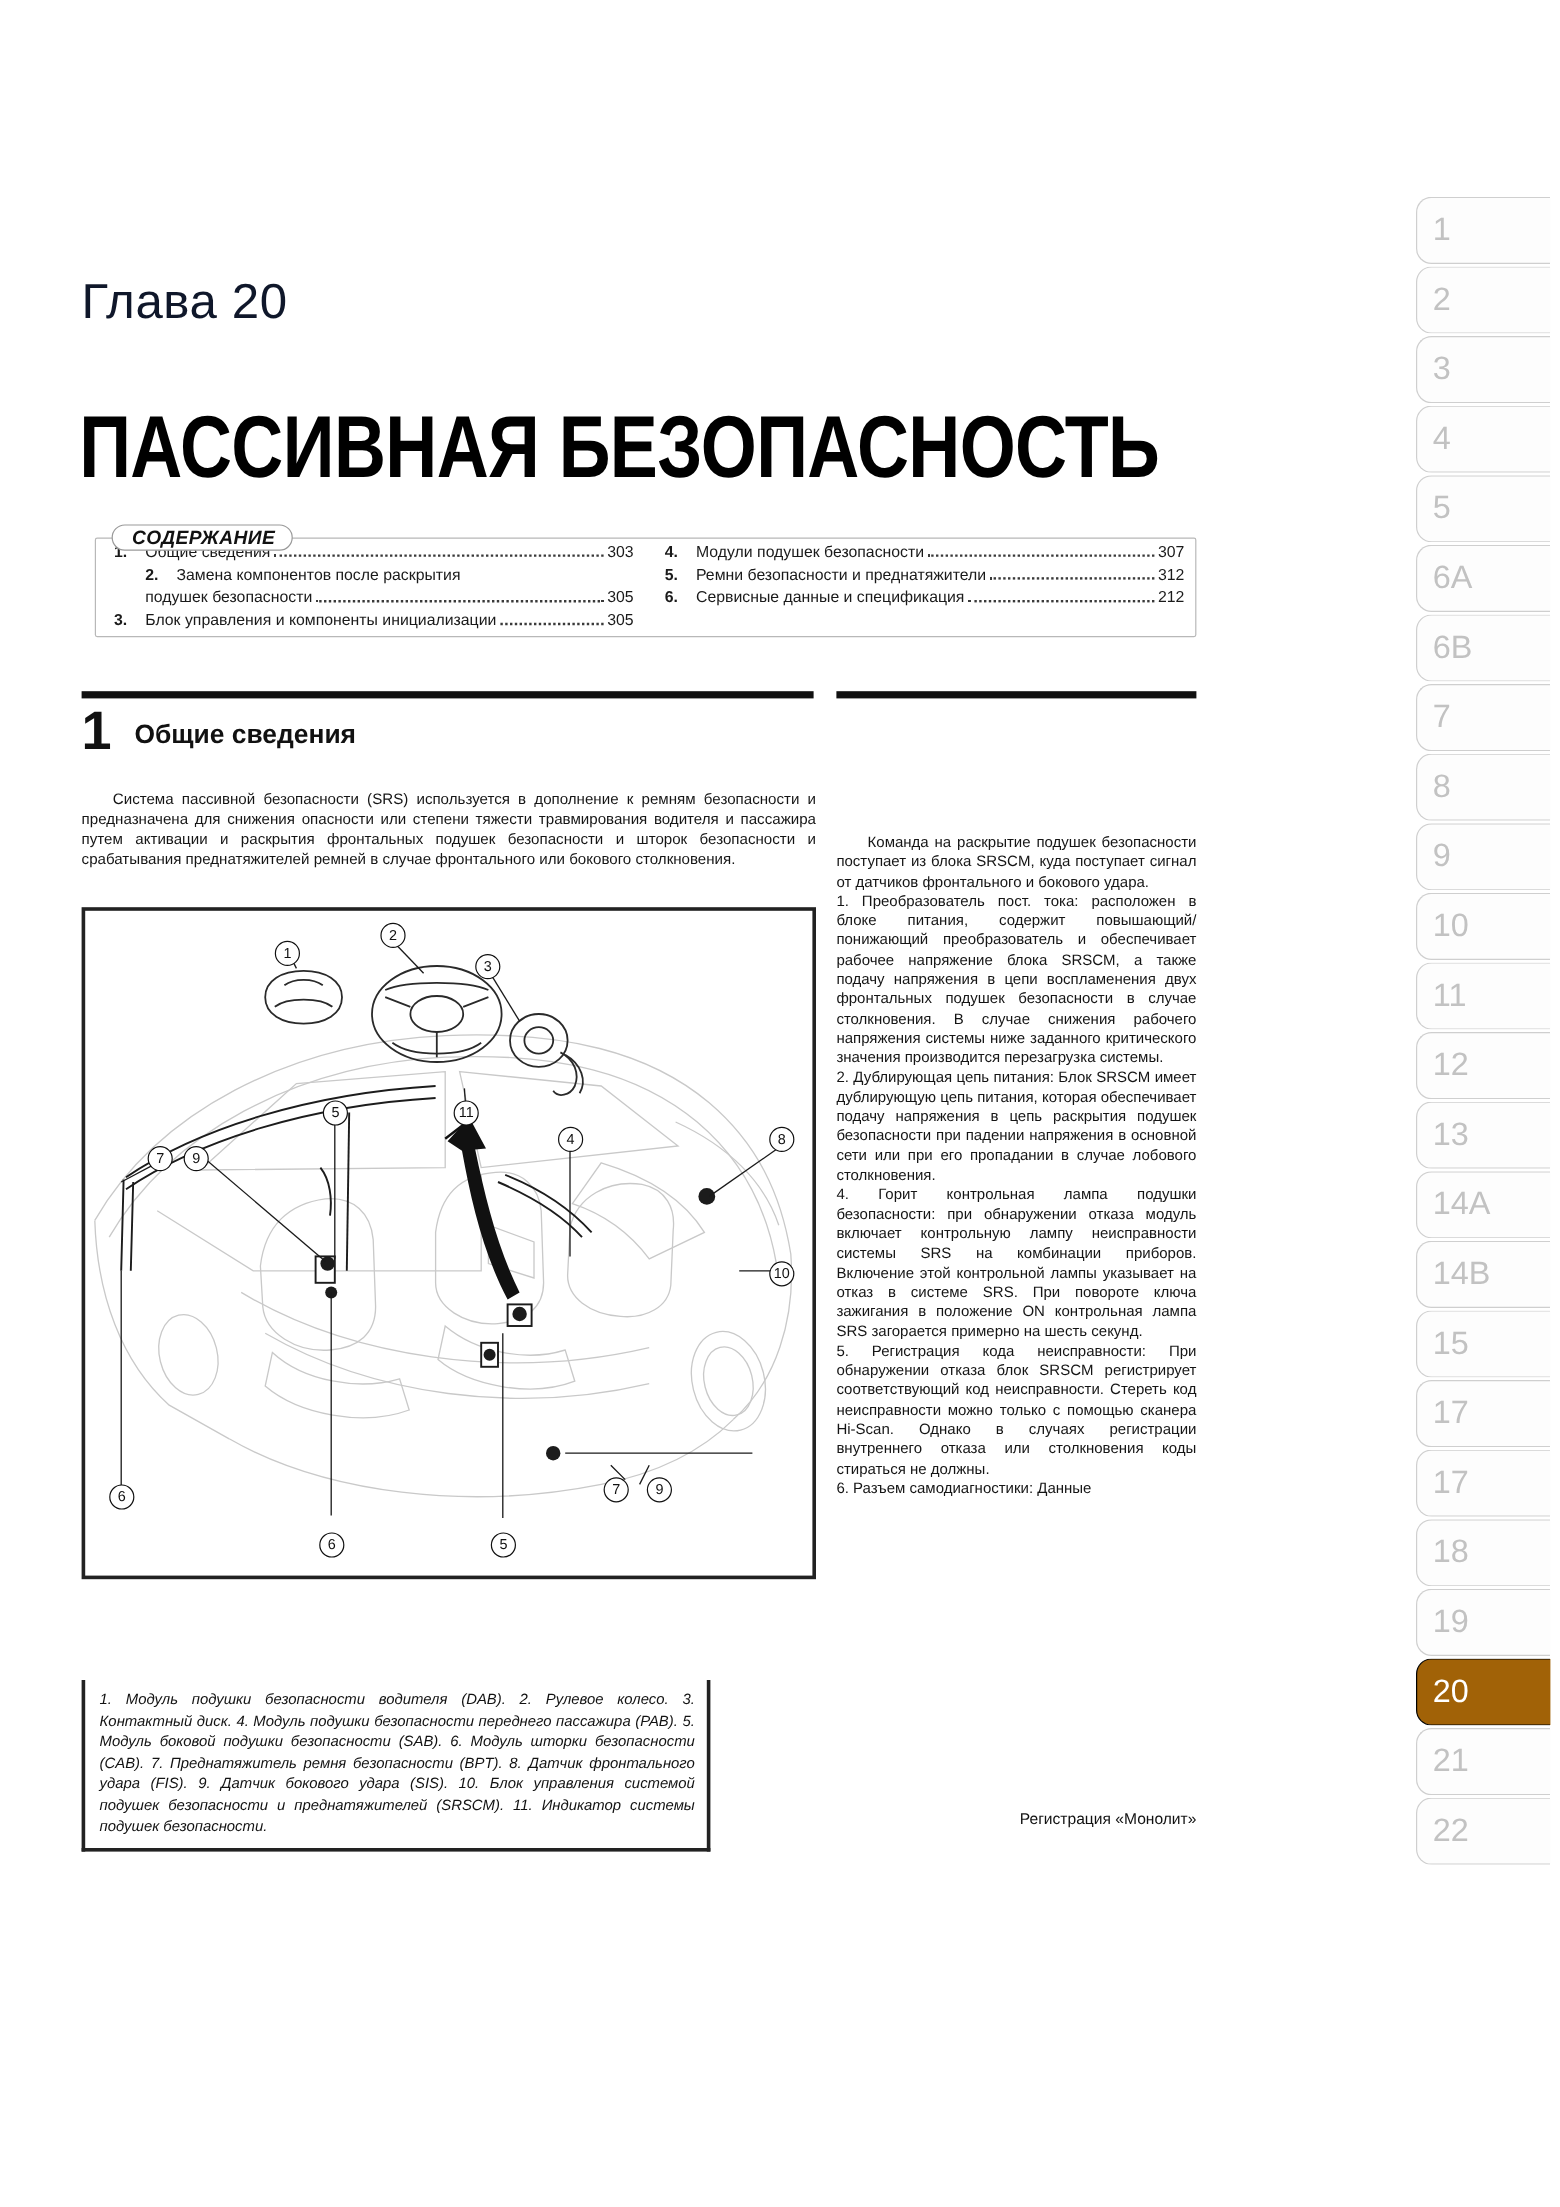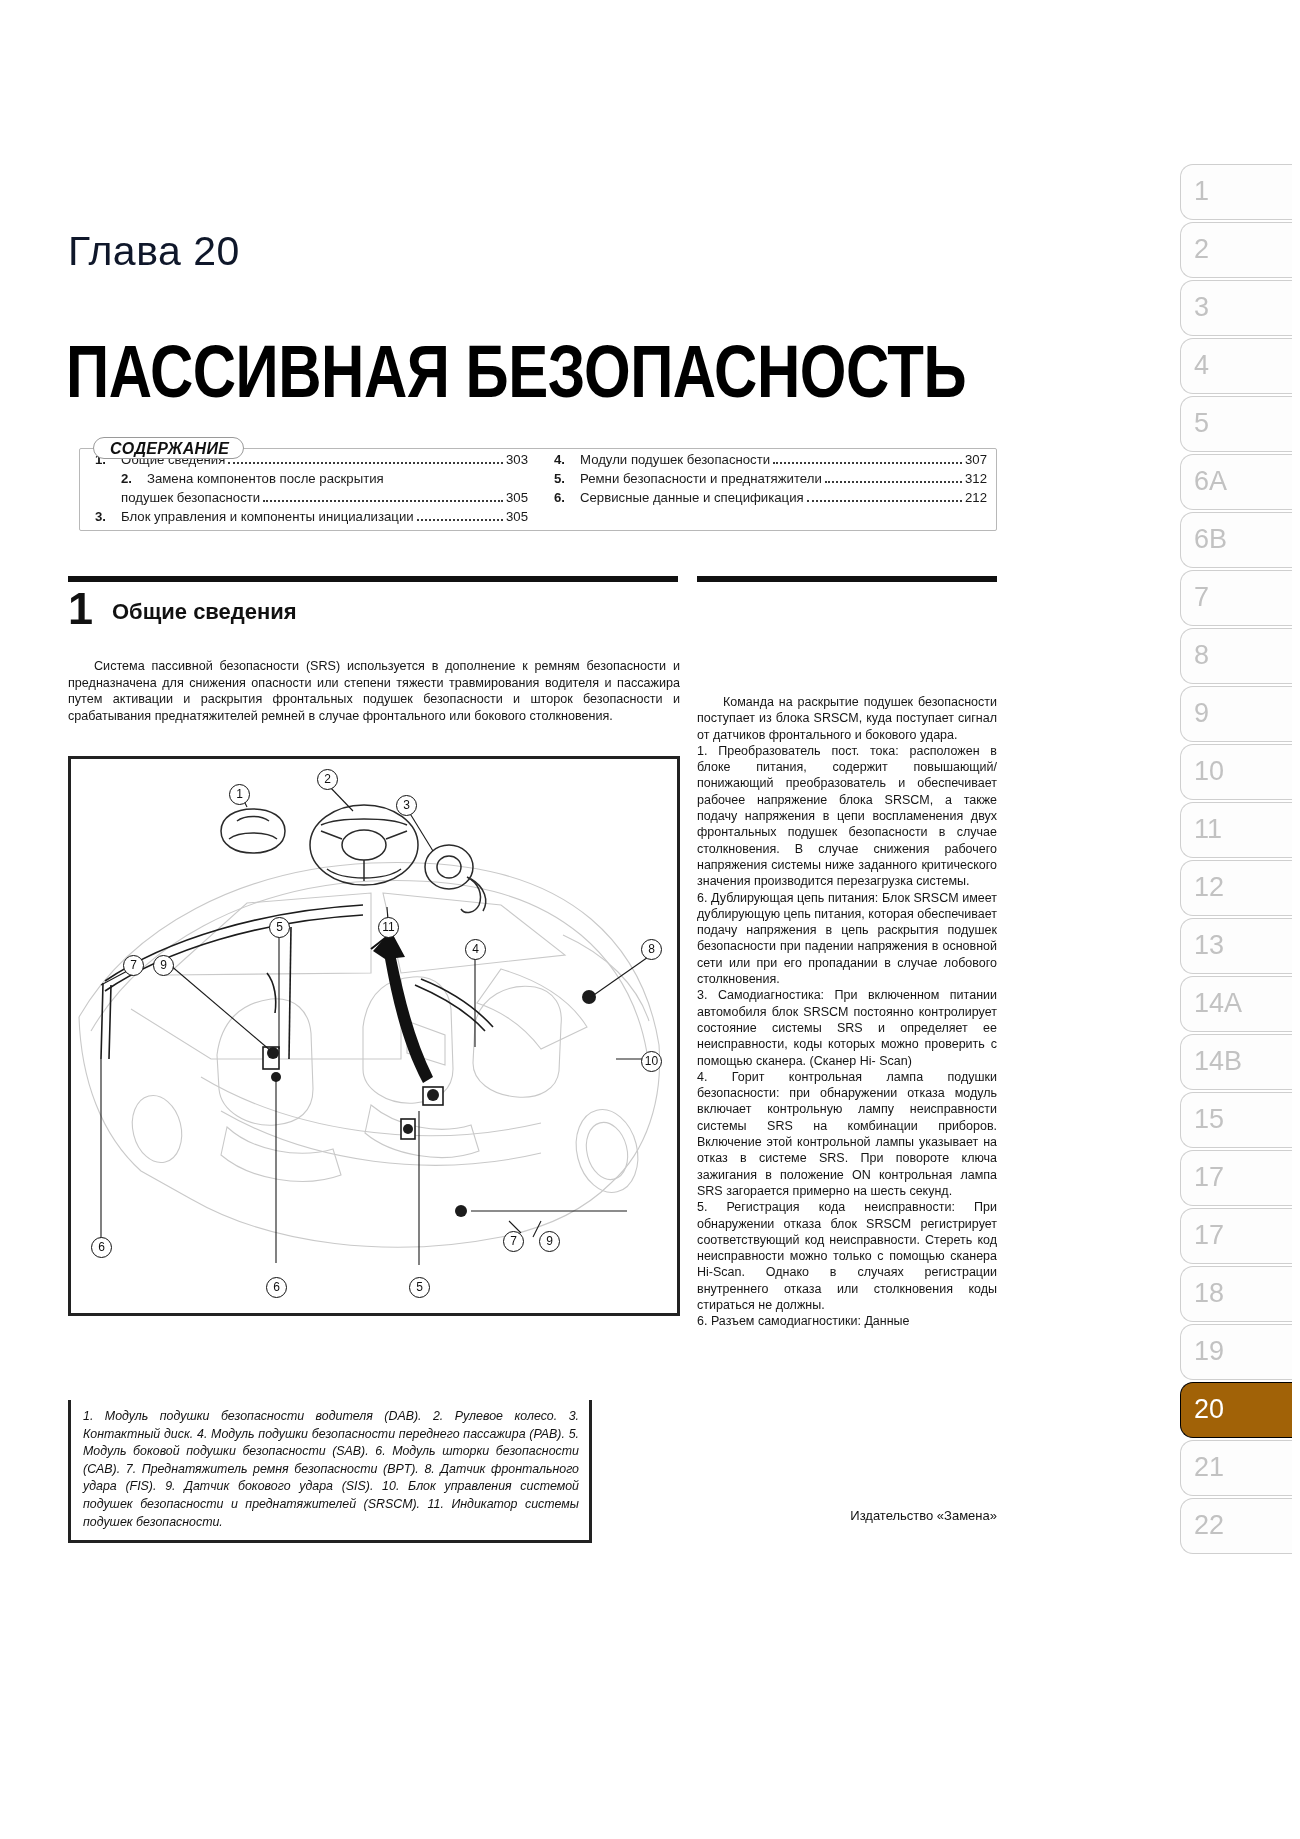--- a/index.html
+++ b/index.html
@@ -432,28 +432,27 @@
     <div class="cal" style="left:468px; top:472px;">9</div>
   </div>
 
   <div class="fig-caption">
     <p>1. Модуль подушки безопасности водителя (DAB). 2. Рулевое колесо. 3. Контактный диск. 4. Модуль подушки безопасности переднего пассажира (PAB). 5. Модуль боковой подушки безопасности (SAB). 6. Модуль шторки безопасности (CAB). 7. Преднатяжитель ремня безопасности (BPT). 8. Датчик фронтального удара (FIS). 9. Датчик бокового удара (SIS). 10. Блок управления системой подушек безопасности и преднатяжителей (SRSCM). 11. Индикатор системы подушек безопасности.</p>
   </div>
 
   <div class="col-right">
     <p class="body">Команда на раскрытие подушек безопасности поступает из блока SRSCM, куда поступает сигнал от датчиков фронтального и бокового удара.</p>
     <p class="body cont">1.  Преобразователь пост. тока: расположен в блоке питания, содержит повышающий/понижающий преобразователь и обеспечивает рабочее напряжение блока SRSCM, а также подачу напряжения в цепи воспламенения двух фронтальных подушек безопасности в случае столкновения. В случае снижения рабочего напряжения системы ниже заданного критического значения производится перезагрузка системы.</p>
-    <p class="body cont">6.  Дублирующая цепь питания: Блок SRSCM имеет дублирующую цепь питания, которая обеспечивает подачу напряжения в цепь раскрытия подушек безопасности при падении напряжения в основной сети или при его пропадании в случае лобового столкновения.</p>
-    <p class="body cont">3.  Самодиагностика: При включенном питании автомобиля блок SRSCM постоянно контролирует состояние системы SRS и определяет ее неисправности, коды которых можно проверить с помощью сканера. (Сканер Hi- Scan)</p>
+    <p class="body cont">2.  Дублирующая цепь питания: Блок SRSCM имеет дублирующую цепь питания, которая обеспечивает подачу напряжения в цепь раскрытия подушек безопасности при падении напряжения в основной сети или при его пропадании в случае лобового столкновения.</p>
     <p class="body cont">4.  Горит контрольная лампа подушки безопасности: при обнаружении отказа модуль включает контрольную лампу неисправности системы SRS на комбинации приборов. Включение этой контрольной лампы указывает на отказ в системе SRS. При повороте ключа зажигания в положение ON контрольная лампа SRS загорается примерно на шесть секунд.</p>
     <p class="body cont">5.  Регистрация кода неисправности: При обнаружении отказа блок SRSCM регистрирует соответствующий код неисправности. Стереть код неисправности можно только с помощью сканера Hi-Scan. Однако в случаях регистрации внутреннего отказа или столкновения коды стираться не должны.</p>
     <p class="body cont">6.  Разъем самодиагностики: Данные</p>
   </div>
 
-  <div class="footer">Издательство «Замена»</div>
+  <div class="footer">Регистрация «Монолит»</div>
 
   <div class="rail">
       <div class="tab">1</div>
       <div class="tab">2</div>
       <div class="tab">3</div>
       <div class="tab">4</div>
       <div class="tab">5</div>
       <div class="tab">6A</div>
       <div class="tab">6B</div>
       <div class="tab">7</div>

